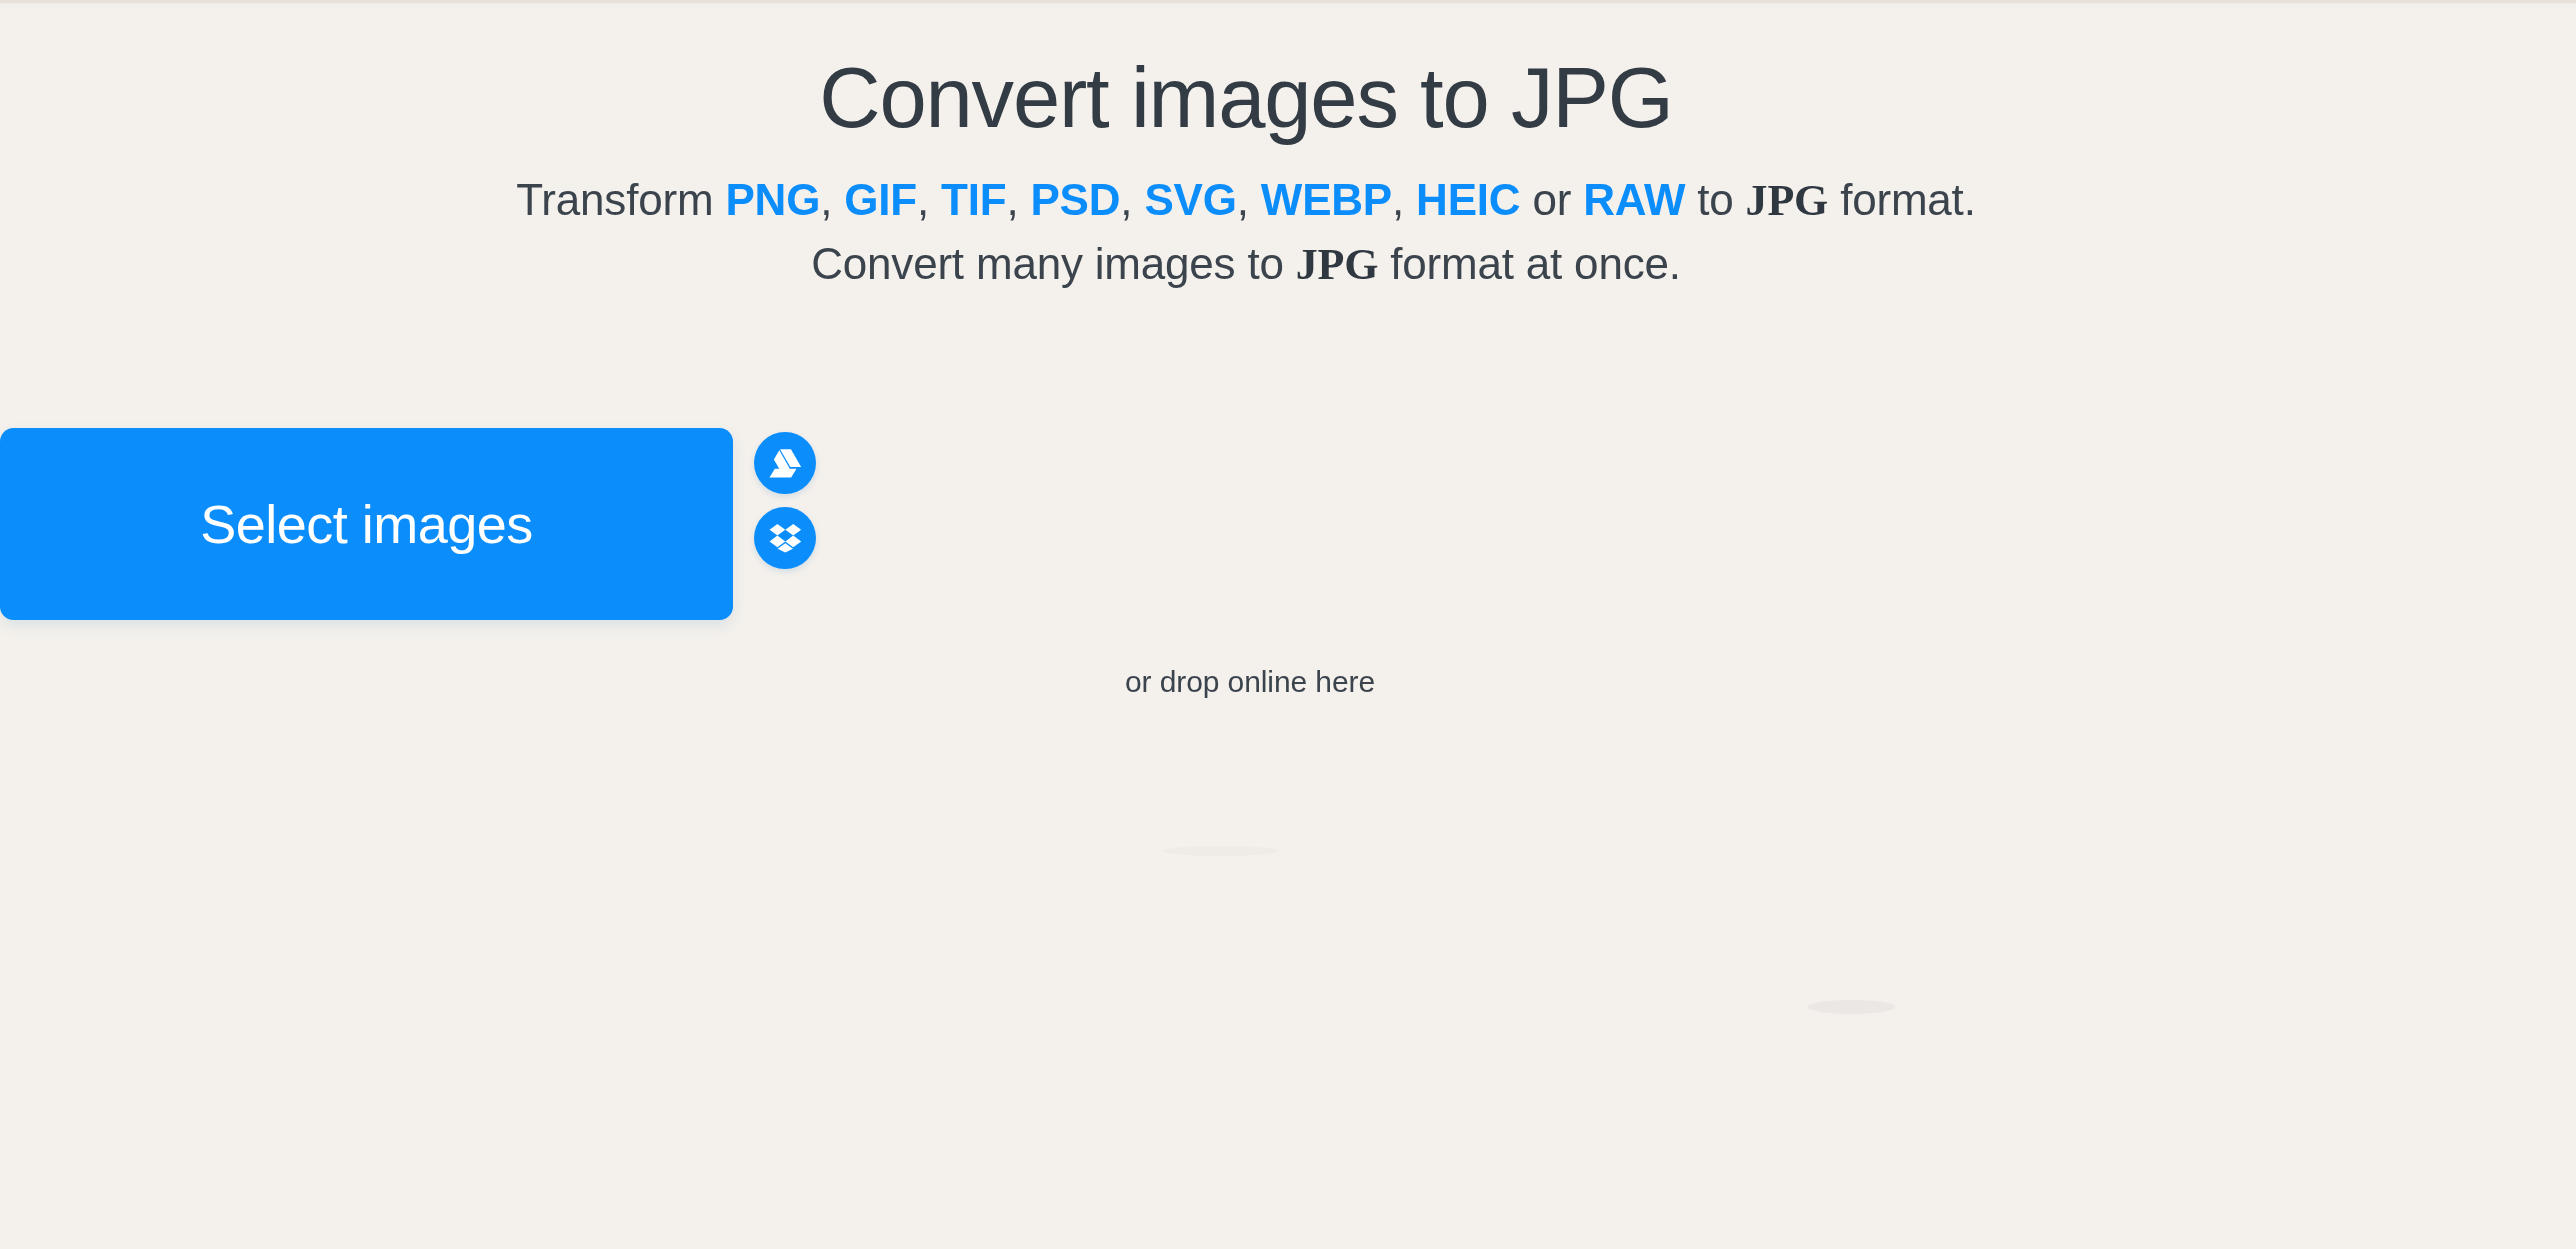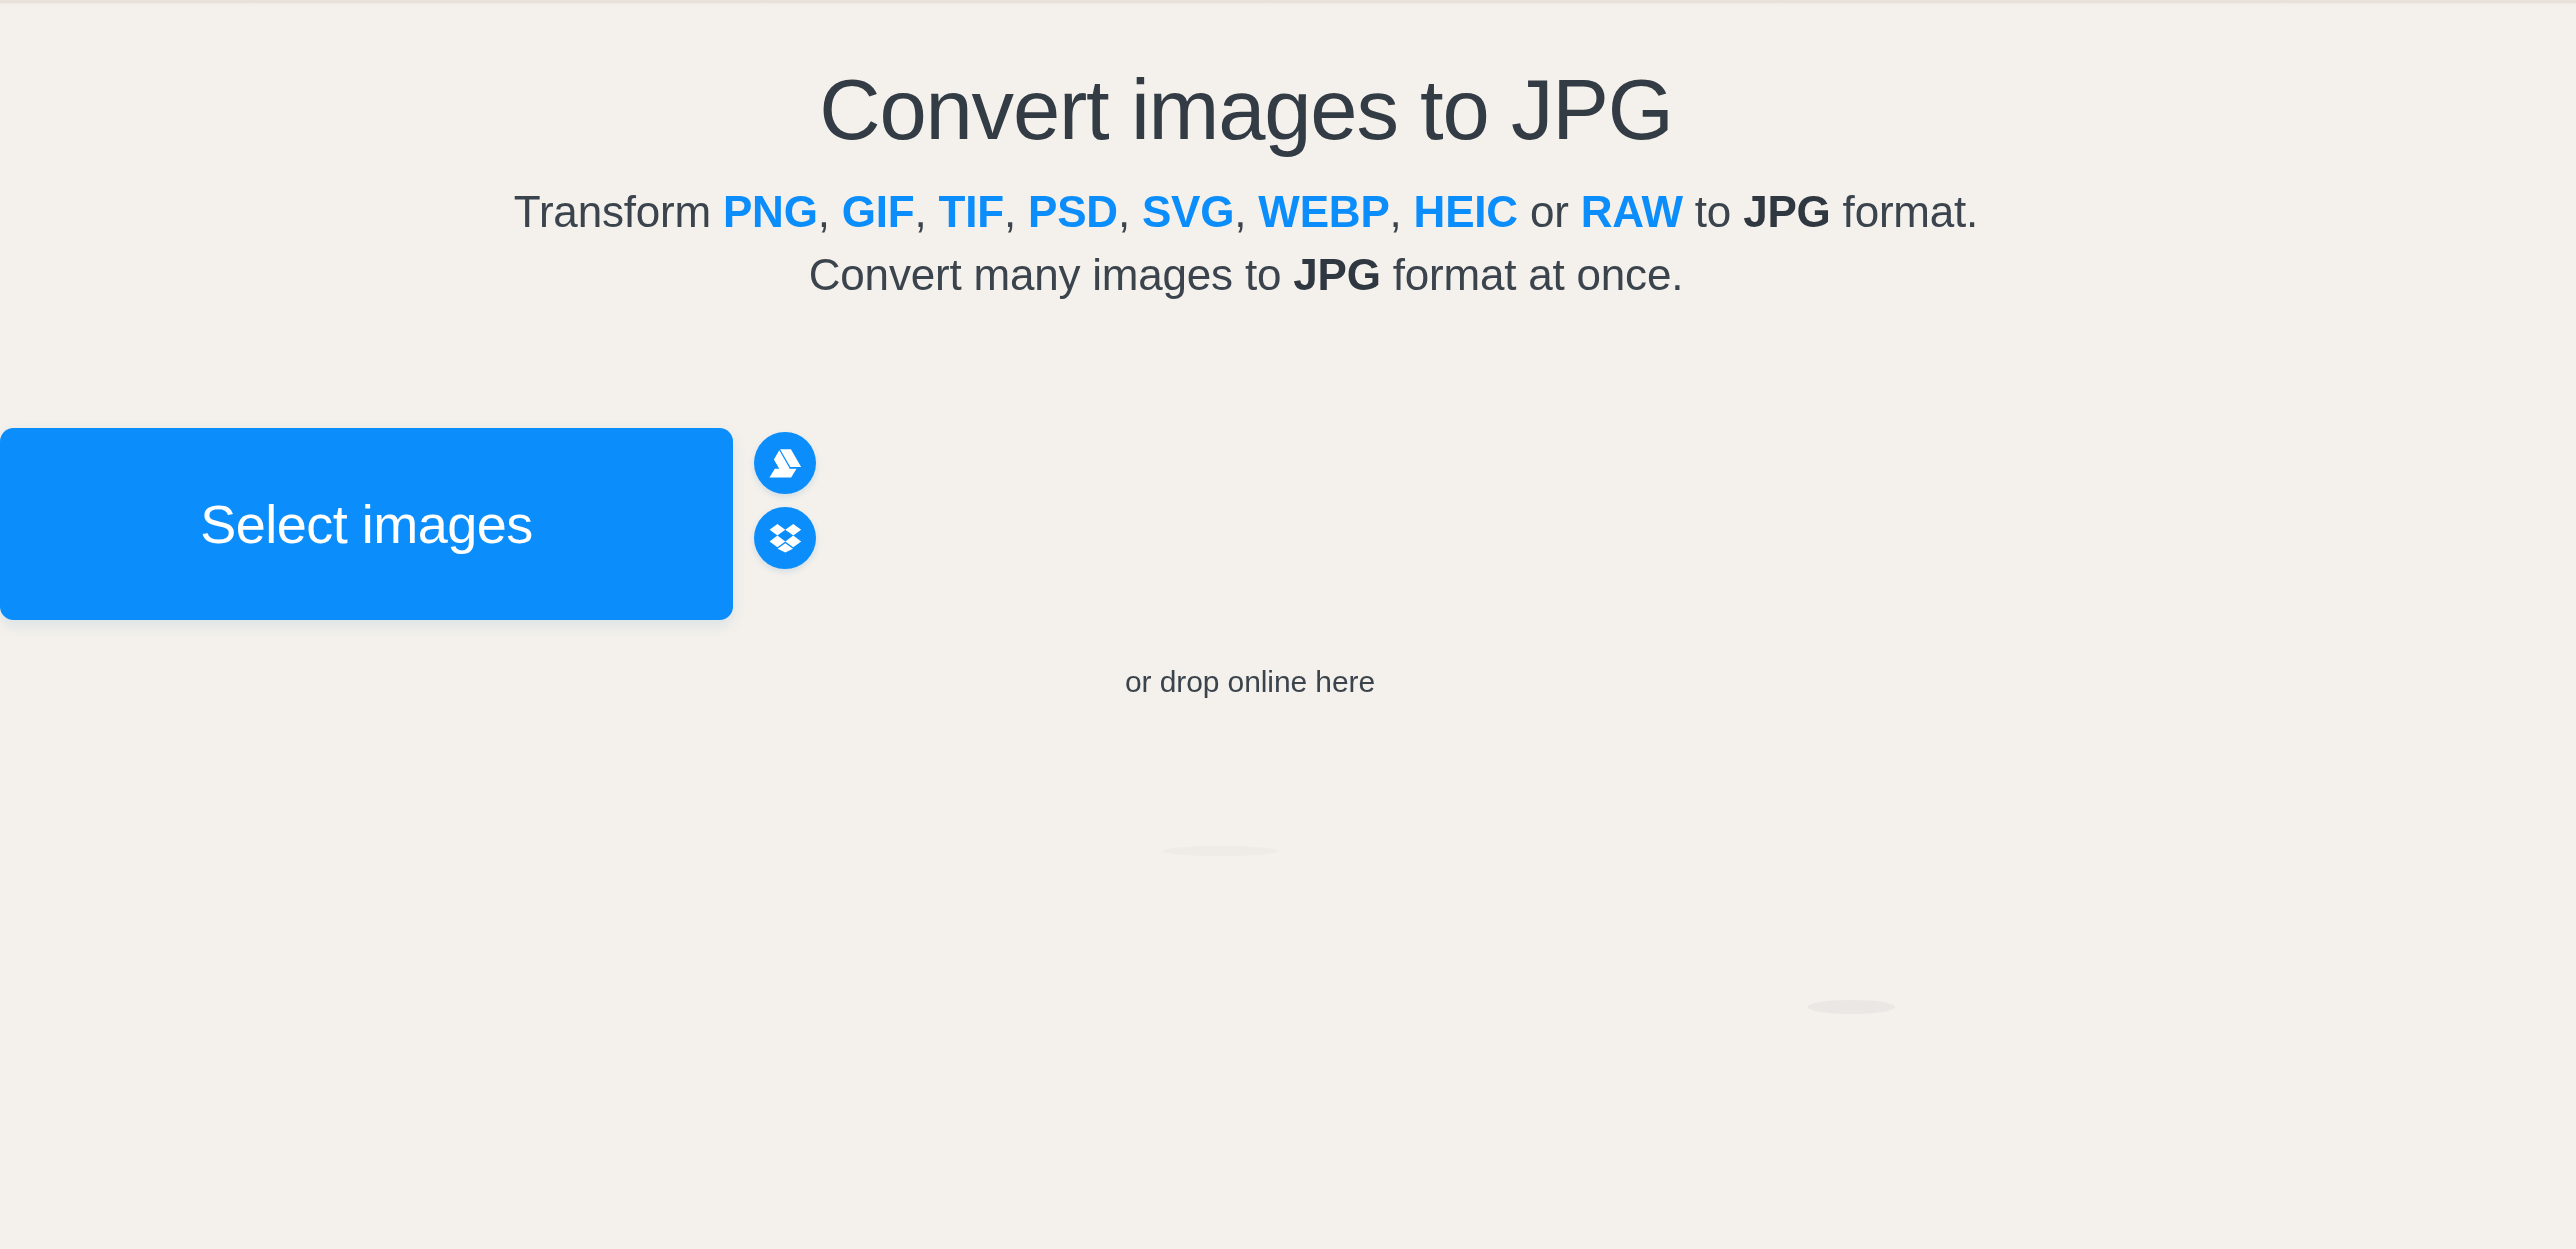--- a/index.html
+++ b/index.html
@@ -22,21 +22,21 @@
   }
   .top-edge {
     position: absolute;
     top: 0; left: 0;
     width: 2576px;
     height: 2.9px;
     background: #e7e1da;
   }
   .hero {
     position: absolute;
-    top: 12px; left: 0;
+    top: 0; left: 0;
     width: 2492px;
     text-align: center;
   }
   .page-title {
     margin: 0;
     padding-top: 53px;
     font-size: 85px;
     line-height: 1.06;
     font-weight: 400;
     letter-spacing: -1.2px;
@@ -53,20 +53,21 @@
     letter-spacing: -0.2px;
   }
   .subtitle .fmt {
     color: #0b8dfb;
     font-weight: 700;
     text-align: right;
   }
   .subtitle .strong {
     color: #2f3840;
     font-weight: 700;
+    font-family: Liberation Serif, serif;
   }
   .uploader {
     position: absolute;
     top: 428px;
     left: 0;
     width: 2549px;
     display: flex;
     justify-content: flex-start;
   }
   .uploader-inner {

